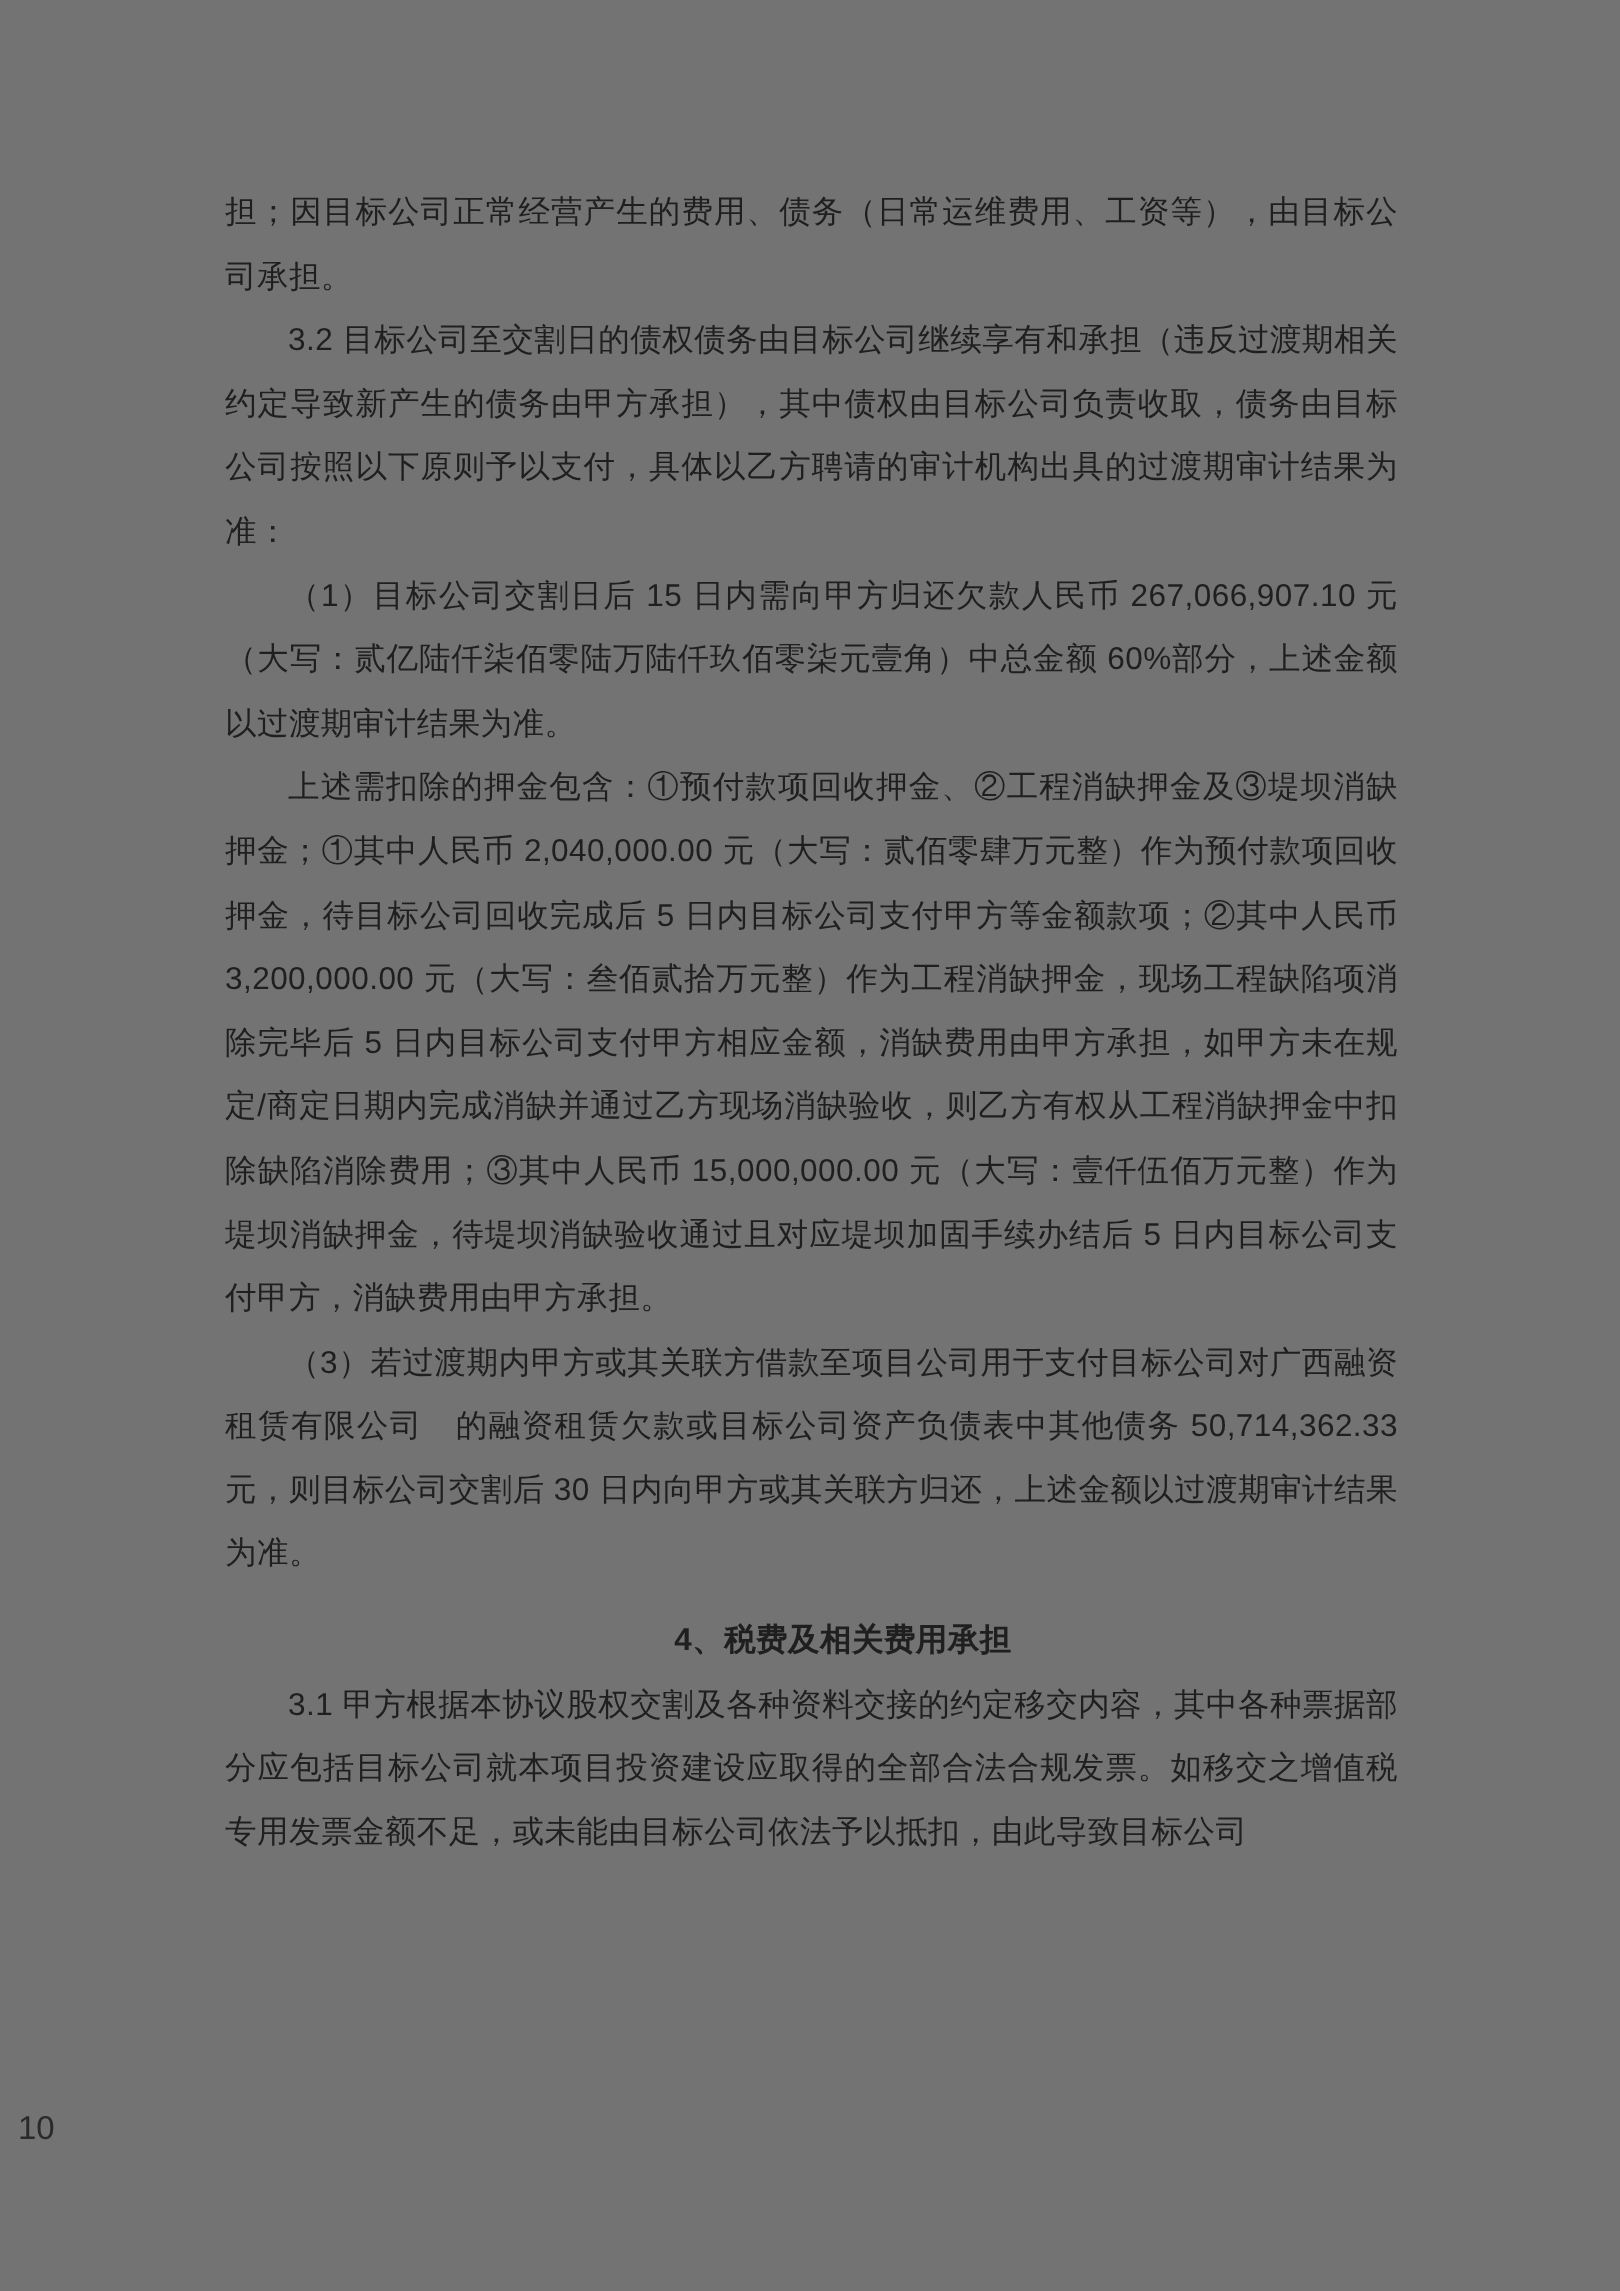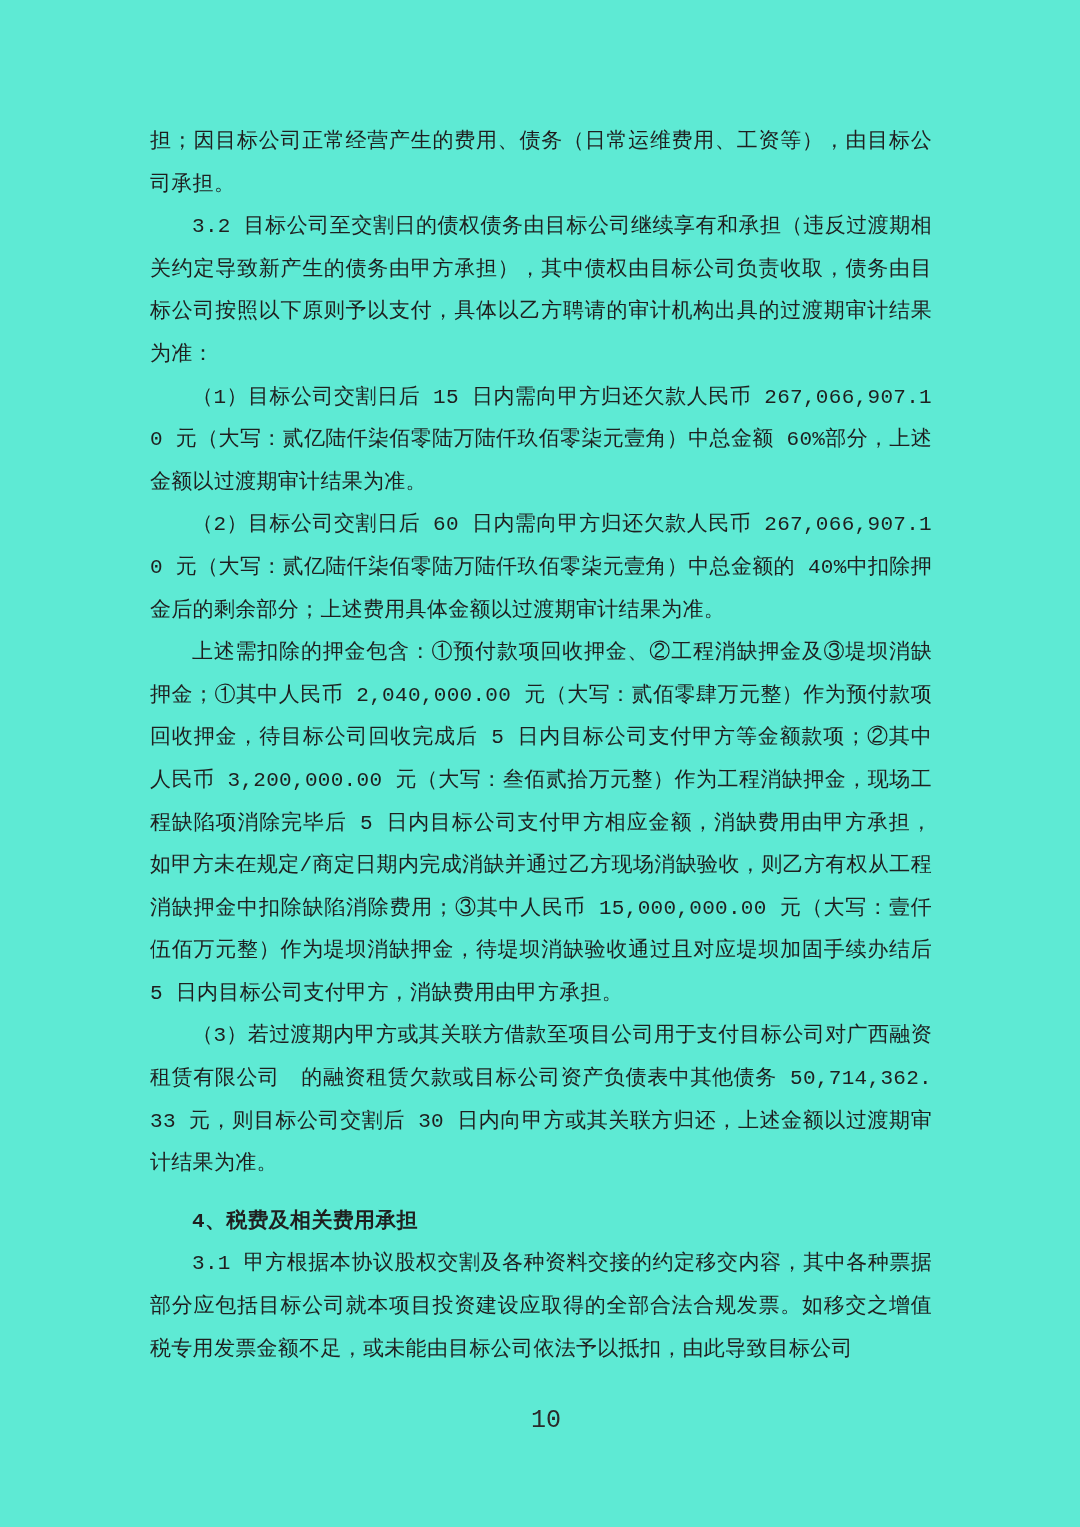--- a/index.html
+++ b/index.html
@@ -4,22 +4,22 @@
 <style>
   html, body {
     margin: 0;
     padding: 0;
     background: #ffffff;
   }
   .page {
     position: relative;
     width: 1080px;
     height: 1527px;
-    background: #5eead4;
-    font-family: Liberation Mono, monospace;
+    background: #737373;
+    font-family: Liberation Sans, sans-serif;
     color: #1f1f1f;
     overflow: hidden;
   }
   .content {
     position: absolute;
     left: 150px;
     right: 148px;
     top: 121px;
   }
   .para {
@@ -30,41 +30,40 @@
     text-indent: 2em;
     letter-spacing: 0.3px;
     word-break: break-all;
   }
   .para.continuation {
     text-indent: 0;
   }
   .para.heading {
     font-weight: bold;
     margin-top: 15px;
-    text-align: left;
+    text-align: center;
   }
   .footer {
     position: absolute;
     left: 0;
     right: 0;
     top: 1406px;
-    text-align: center;
-    font-size: 25px;
+    text-align: left;
+    font-size: 22px;
     color: #2a2a2a;
     margin-left: 12px;
   }
 </style>
 </head>
 <body>
 
 <div class="page">
   <div class="content">
     <p class="para continuation">担；因目标公司正常经营产生的费用、债务（日常运维费用、工资等），由目标公司承担。</p>
     <p class="para">3.2 目标公司至交割日的债权债务由目标公司继续享有和承担（违反过渡期相关约定导致新产生的债务由甲方承担），其中债权由目标公司负责收取，债务由目标公司按照以下原则予以支付，具体以乙方聘请的审计机构出具的过渡期审计结果为准：</p>
     <p class="para">（1）目标公司交割日后 15 日内需向甲方归还欠款人民币 267,066,907.10 元（大写：贰亿陆仟柒佰零陆万陆仟玖佰零柒元壹角）中总金额 60%部分，上述金额以过渡期审计结果为准。</p>
-    <p class="para">（2）目标公司交割日后 60 日内需向甲方归还欠款人民币 267,066,907.10 元（大写：贰亿陆仟柒佰零陆万陆仟玖佰零柒元壹角）中总金额的 40%中扣除押金后的剩余部分；上述费用具体金额以过渡期审计结果为准。</p>
     <p class="para">上述需扣除的押金包含：①预付款项回收押金、②工程消缺押金及③堤坝消缺押金；①其中人民币 2,040,000.00 元（大写：贰佰零肆万元整）作为预付款项回收押金，待目标公司回收完成后 5 日内目标公司支付甲方等金额款项；②其中人民币 3,200,000.00 元（大写：叁佰贰拾万元整）作为工程消缺押金，现场工程缺陷项消除完毕后 5 日内目标公司支付甲方相应金额，消缺费用由甲方承担，如甲方未在规定/商定日期内完成消缺并通过乙方现场消缺验收，则乙方有权从工程消缺押金中扣除缺陷消除费用；③其中人民币 15,000,000.00 元（大写：壹仟伍佰万元整）作为堤坝消缺押金，待堤坝消缺验收通过且对应堤坝加固手续办结后 5 日内目标公司支付甲方，消缺费用由甲方承担。</p>
     <p class="para">（3）若过渡期内甲方或其关联方借款至项目公司用于支付目标公司对广西融资租赁有限公司　的融资租赁欠款或目标公司资产负债表中其他债务 50,714,362.33 元，则目标公司交割后 30 日内向甲方或其关联方归还，上述金额以过渡期审计结果为准。</p>
     <p class="para heading">4、税费及相关费用承担</p>
     <p class="para">3.1 甲方根据本协议股权交割及各种资料交接的约定移交内容，其中各种票据部分应包括目标公司就本项目投资建设应取得的全部合法合规发票。如移交之增值税专用发票金额不足，或未能由目标公司依法予以抵扣，由此导致目标公司</p>
   </div>
   <div class="footer">10</div>
 </div>
 
 </body></html>

